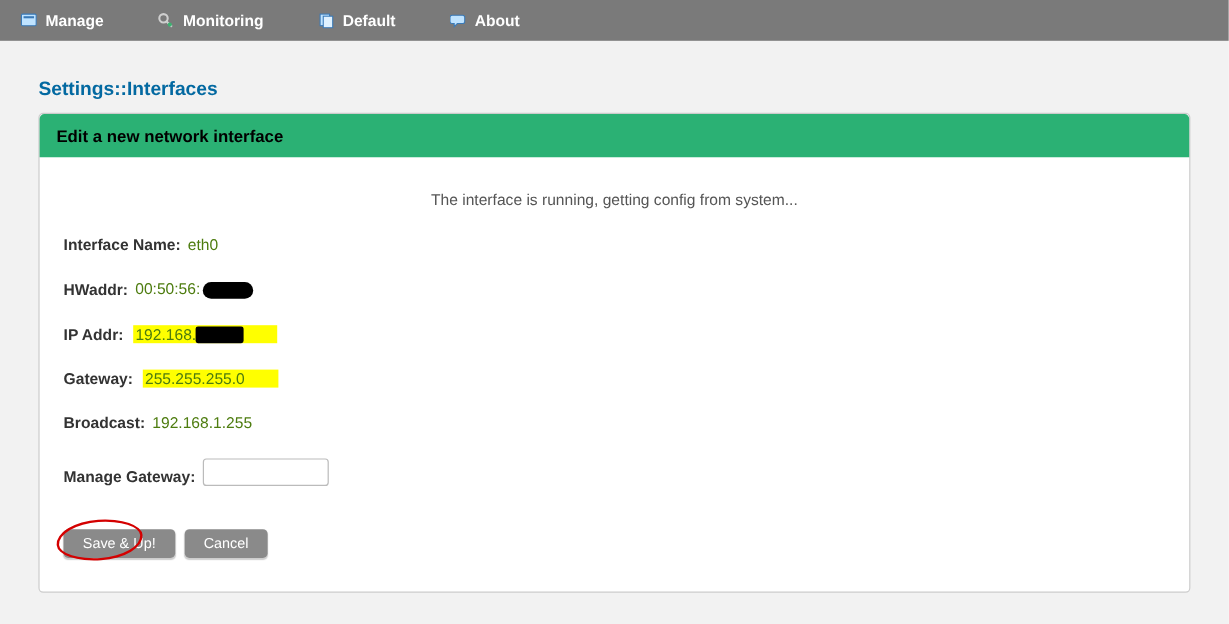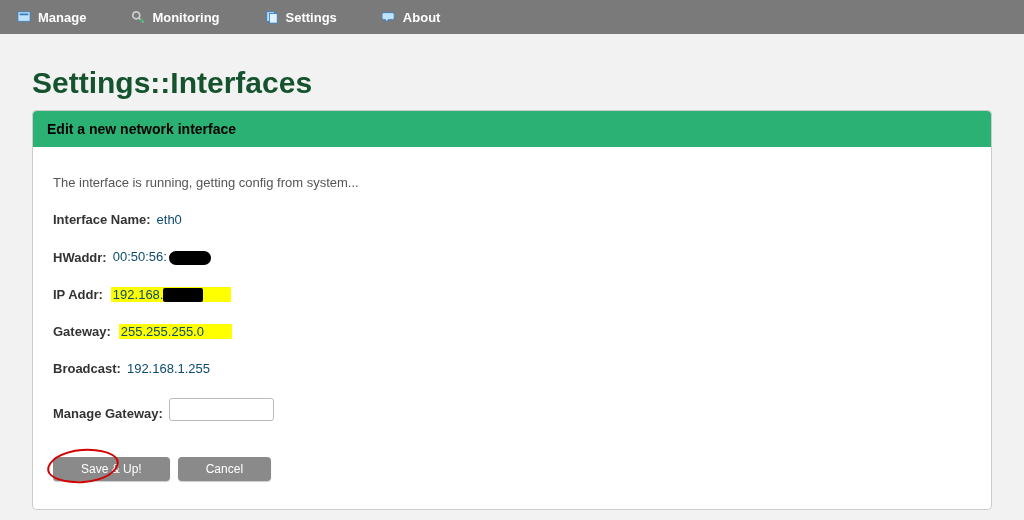--- a/index.html
+++ b/index.html
@@ -32,23 +32,23 @@
     display: inline-flex;
     width: 16px;
     height: 16px;
     align-items: center;
     justify-content: center;
   }
   .page {
     padding: 24px 32px 40px 32px;
   }
   h1.page-title {
-    font-size: 30px;
-    font-weight: bold;
-    color: #14532d;
+    font-size: 16px;
+    font-weight: bold;
+    color: #0369a1;
     margin: 8px 0 10px 0;
   }
   .panel {
     border: 1px solid #ccc;
     border-radius: 4px;
     background: #fff;
     overflow: visible;
   }
   .panel-header {
     background: #2bb174;
@@ -58,35 +58,36 @@
     padding: 10px 14px;
     border-radius: 4px 4px 0 0;
   }
   .panel-body {
     padding: 28px 20px 28px 20px;
     position: relative;
   }
   .status-line {
     color: #555;
     margin-bottom: 22px;
+    text-align: center;
   }
   .field-row {
     margin-bottom: 22px;
     display: flex;
     align-items: flex-end;
     flex-wrap: nowrap;
   }
   .field-label {
     font-weight: bold;
     color: #333;
     margin-right: 6px;
     white-space: nowrap;
   }
   .field-value {
-    color: #0c4a6e;
+    color: #4d7c0f;
     white-space: nowrap;
   }
   .hl {
     background: #ffff00;
     padding: 0 28px 0 2px;
     margin-left: 2px;
   }
   .redact-black {
     display: inline-block;
     width: 42px;
@@ -118,21 +119,21 @@
     display: flex;
     gap: 8px;
     align-items: center;
     position: relative;
   }
   .btn {
     background: #8a8a8a;
     color: #fff;
     border: none;
     border-radius: 4px;
-    padding: 5px 28px;
+    padding: 5px 16px;
     font-size: 12px;
     cursor: pointer;
     box-shadow: 0 1px 1px rgba(0,0,0,0.2);
   }
   .hand-circle {
     position: absolute;
     pointer-events: none;
     border: 2px solid #d40000;
     border-radius: 50% 50% 50% 50% / 55% 45% 55% 45%;
     width: 72px;
@@ -165,21 +166,21 @@
     </span>
     <span>Monitoring</span>
   </div>
   <div class="topnav-item">
     <span class="nav-icon">
       <svg viewBox="0 0 16 16" width="14" height="14">
           <rect x="2" y="2" width="9" height="11" fill="#bfe3ff" stroke="#3a7ab8"></rect>
           <rect x="5" y="4" width="9" height="11" fill="#dff1ff" stroke="#3a7ab8"></rect>
         </svg>
     </span>
-    <span>Settings</span>
+    <span>Default</span>
   </div>
   <div class="topnav-item">
     <span class="nav-icon">
       <svg viewBox="0 0 16 16" width="14" height="14">
           <path d="M2 3 h10 a2 2 0 0 1 2 2 v4 a2 2 0 0 1 -2 2 h-5 l-3 3 v-3 h-2 a2 2 0 0 1 -2 -2 v-4 a2 2 0 0 1 2 -2 z" fill="#bfe3ff" stroke="#3a7ab8"></path>
         </svg>
     </span>
     <span>About</span>
   </div>
 </div>

